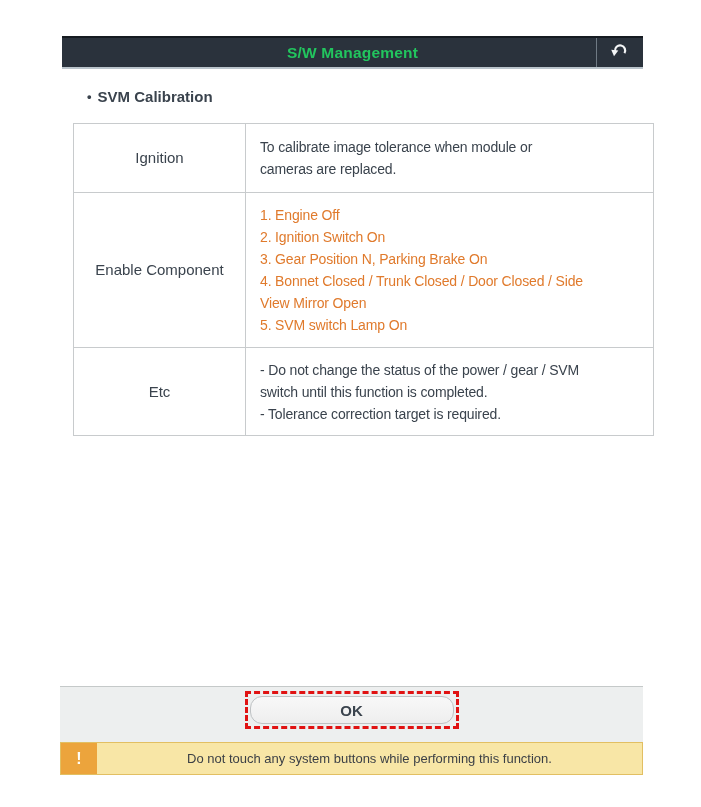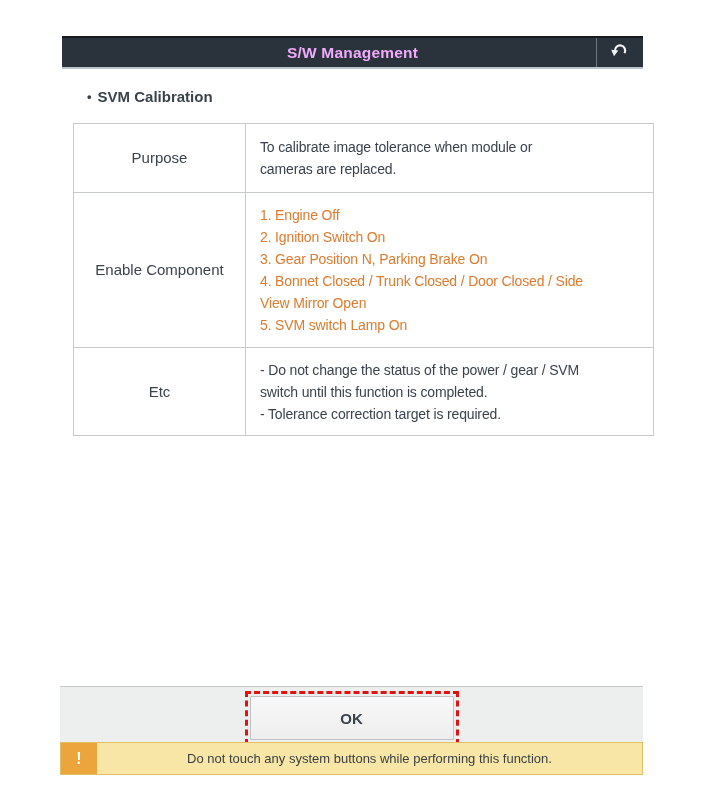--- a/index.html
+++ b/index.html
@@ -7,21 +7,21 @@
     position:relative;width:701px;height:807px;background:#ffffff;overflow:hidden;
     font-family:"Liberation Sans",sans-serif;color:var(--text-dark,#3a434d);
   }
   
   .titlebar{
     position:absolute;left:62px;top:36px;width:581px;height:33px;box-sizing:border-box;
     background:var(--header-bg,#2a323c);
     border-top:2px solid #161b21;border-bottom:2px solid #bac4cb;
     display:flex;align-items:center;justify-content:center;
   }
-  .titlebar .title{color:#f0abfc;font-weight:bold;font-size:15.5px;letter-spacing:.2px;}
+  .titlebar .title{color:#22c55e;font-weight:bold;font-size:15.5px;letter-spacing:.2px;}
   .titlebar .back-btn{
     position:absolute;right:0;top:0;bottom:0;width:46px;
     border-left:1px solid #6f7a84;display:flex;align-items:center;justify-content:center;
     cursor:pointer;
   }
   
   .section-title{
     position:absolute;left:87px;top:88px;font-size:15px;font-weight:bold;
     display:flex;align-items:center;gap:6px;
   }
@@ -52,23 +52,23 @@
   
   .ok-strip{
     position:absolute;left:60px;top:686px;width:583px;height:56px;box-sizing:border-box;
     background:var(--ok-strip-bg,#edefef);border-top:1px solid #c5c9c9;
   }
   .ok-highlight{
     position:absolute;left:50%;top:4px;transform:translateX(-50%);
     border:3px dashed var(--highlight-red,#e01212);padding:2px;
   }
   .ok-button{
-    display:block;width:204px;height:44px;
+    display:block;width:204px;height:28px;
     background:linear-gradient(#f8f8f8,#eeeeee);
-    border:1px solid #bfc2c4;border-radius:1px;
+    border:1px solid #bfc2c4;border-radius:12px;
     font-family:"Liberation Sans",sans-serif;
     font-size:15px;font-weight:bold;color:var(--text-dark,#3a434d);
     cursor:pointer;
   }
   
   .warning-bar{
     position:absolute;left:60px;top:742px;width:583px;height:33px;box-sizing:border-box;
     background:var(--warning-bg,#f8e6a6);border:1px solid var(--warning-border,#e2bf62);
     display:flex;align-items:stretch;
   }
@@ -100,21 +100,21 @@
   </div>
 
   <div class="section-title">
     <span class="bullet">•</span>
     <span>SVM Calibration</span>
   </div>
 
   <table class="info-table">
     <tbody>
       <tr class="r0">
-        <td class="lbl">Purpose</td>
+        <td class="lbl">Ignition</td>
         <td class="val">To calibrate image tolerance when module or
 cameras are replaced.</td>
       </tr>
       <tr class="r1">
         <td class="lbl hl">Enable Component</td>
         <td class="val hl">1. Engine Off
 2. Ignition Switch On
 3. Gear Position N, Parking Brake On
 4. Bonnet Closed / Trunk Closed / Door Closed / Side
 View Mirror Open

